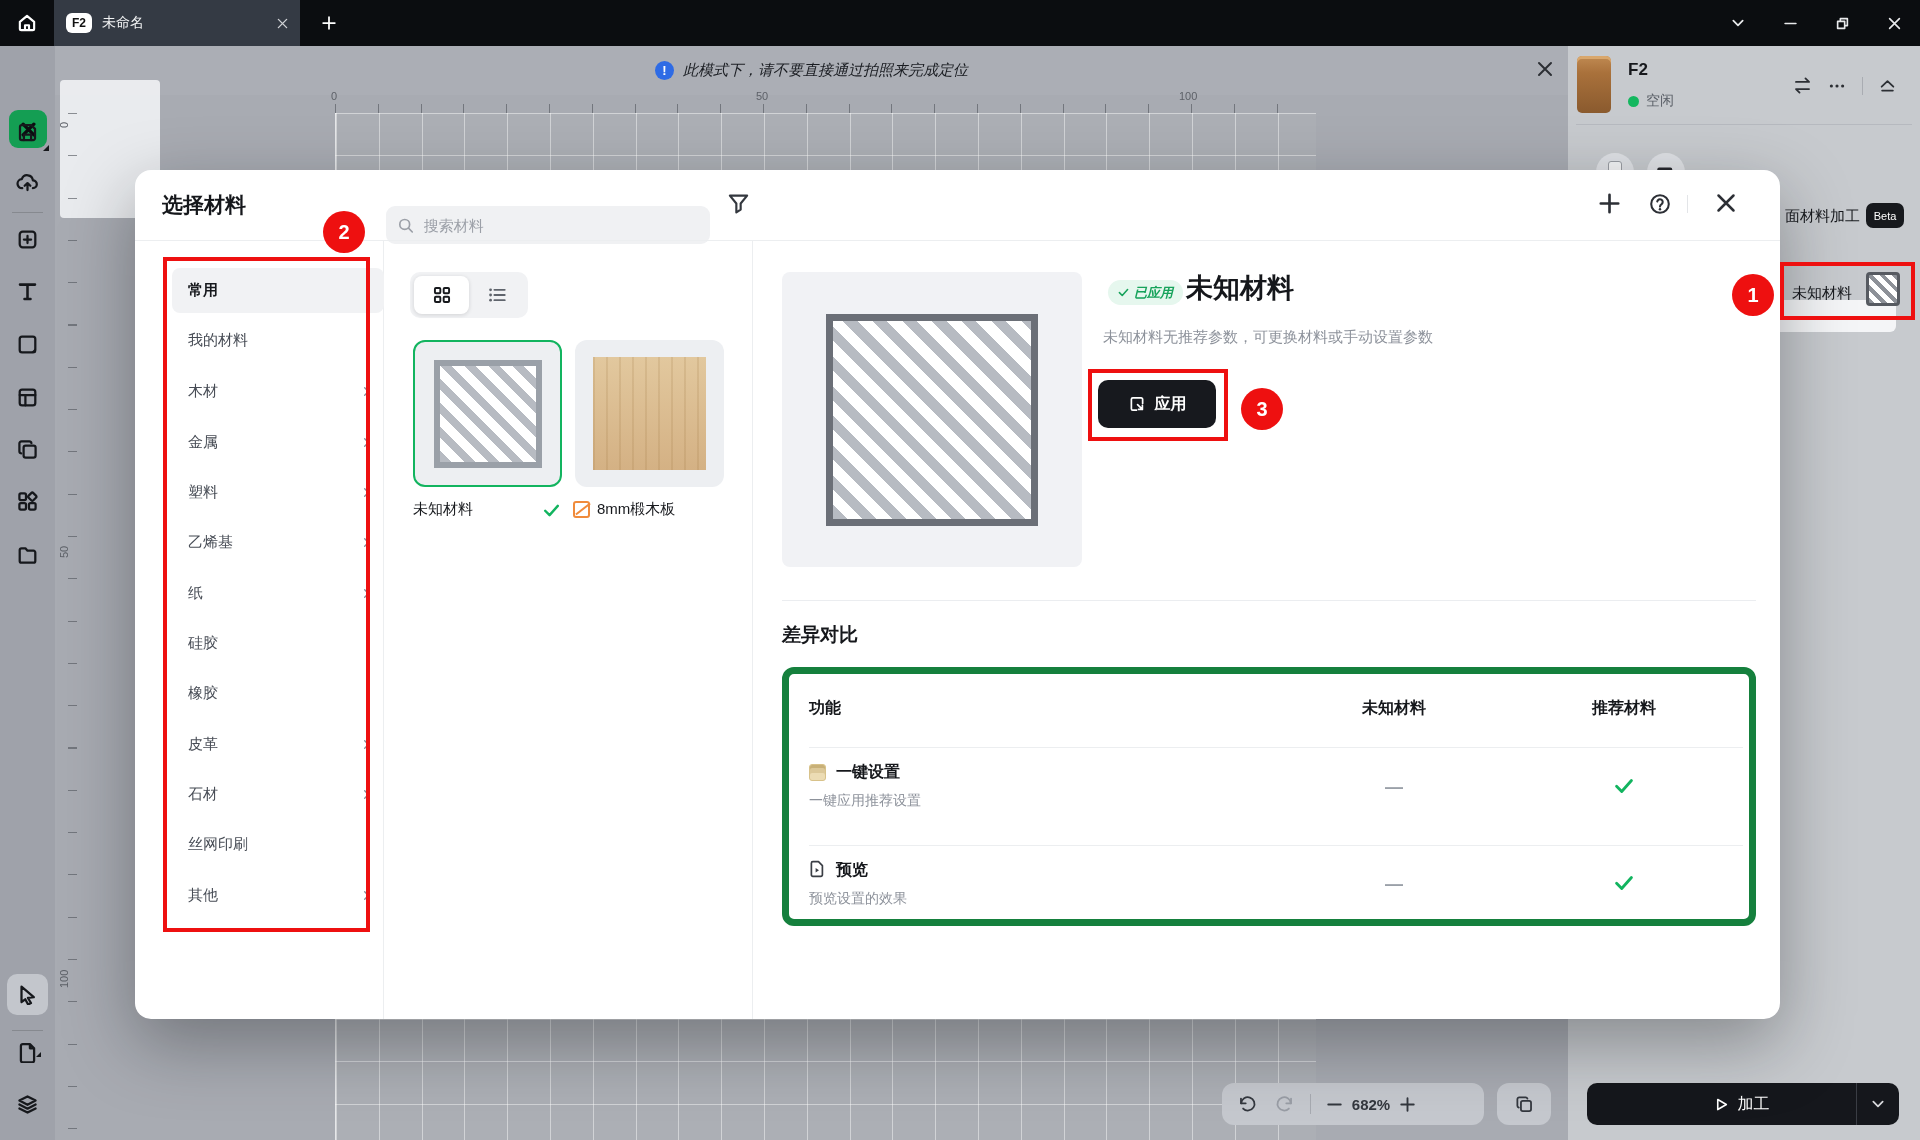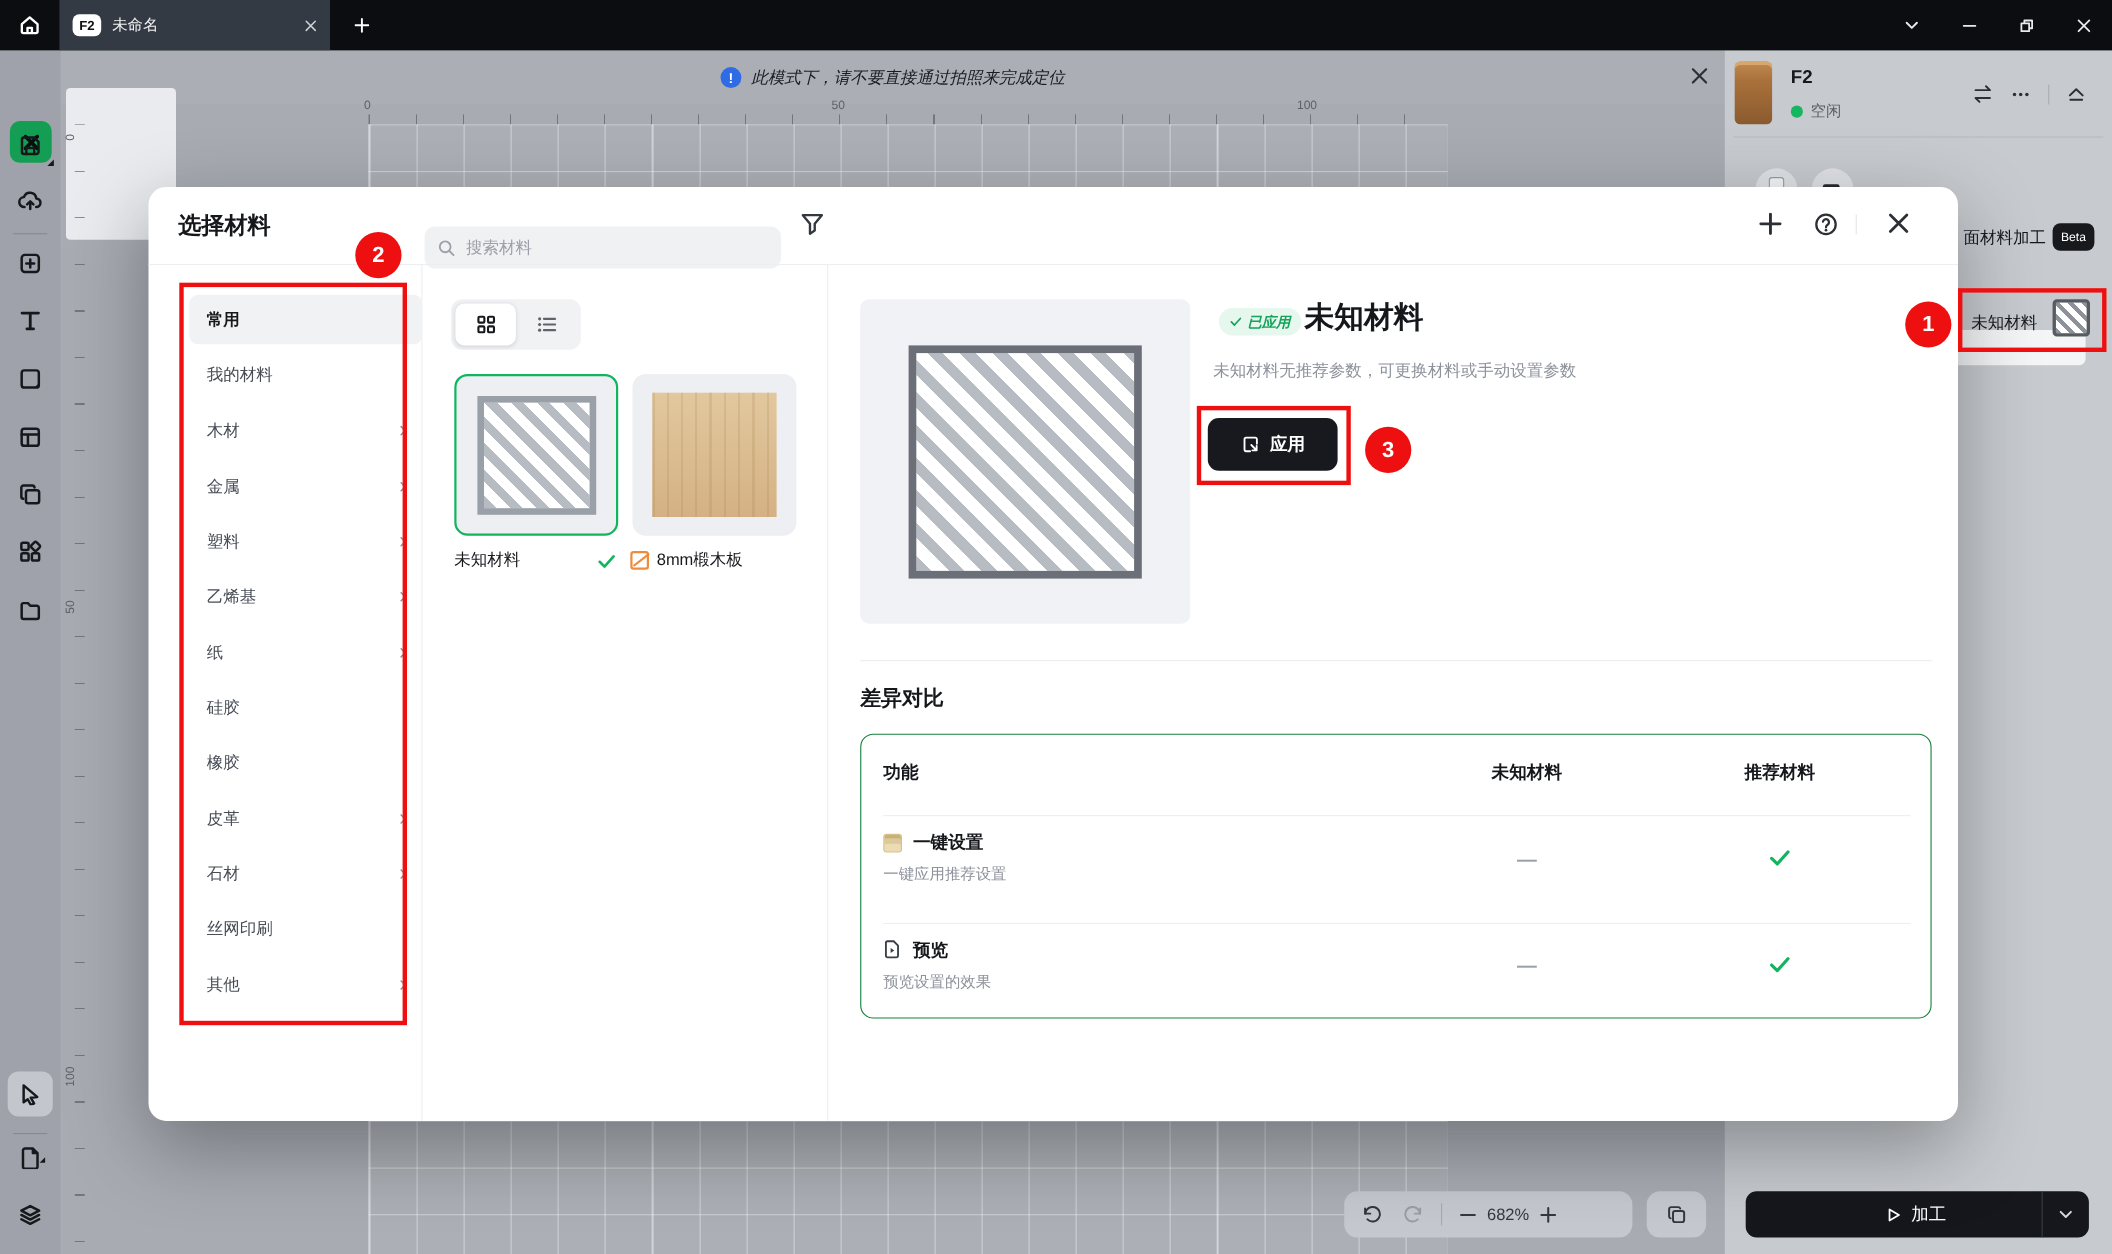--- a/index.html
+++ b/index.html
@@ -41,21 +41,21 @@
     background:repeating-linear-gradient(to right,rgba(86,90,97,.65) 0 1px,transparent 1px 42.8px);}
   .vtick-strip{left:68px;top:113px;width:9px;height:1027px;
     background:repeating-linear-gradient(to bottom,rgba(86,90,97,.65) 0 1px,transparent 1px 42.3px);}
   .grid{background:
     repeating-linear-gradient(to right,rgba(255,255,255,.45) 0 1px,transparent 1px 42.8px),
     repeating-linear-gradient(to bottom,rgba(255,255,255,.45) 0 1px,transparent 1px 42.3px),
     rgba(255,255,255,.05);}
   .canvas-rect{left:60px;top:80px;width:100px;height:138px;background:rgba(245,246,248,.85);border-radius:4px;}
 
   
-  .pillbar{left:1222px;top:1083px;width:262px;height:42px;background:#c5c8ce;border-radius:12px;display:flex;align-items:center;color:#33373e;}
+  .pillbar{left:1222px;top:1083px;width:262px;height:42px;background:#c5c8ce;border-radius:12px;display:flex;align-items:center;color:#33373e;font-weight:bold;}
   .pill-div{width:1px;height:20px;background:#a7aab1;}
   .zoom-val{font-size:15px;color:#33373e;width:58px;text-align:center;}
   .sq-btn{left:1497px;top:1083px;width:54px;height:42px;background:#c5c8ce;border-radius:12px;display:flex;align-items:center;justify-content:center;color:#33373e;}
   .process{left:1587px;top:1083px;width:312px;height:42px;background:#15171c;border-radius:10px;display:flex;align-items:center;color:#fff;}
   .process-main{flex:1;display:flex;align-items:center;justify-content:center;gap:9px;font-size:16px;padding-left:40px;}
   .process-div{width:1px;height:42px;background:#3a3d44;}
   .process-chev{width:42px;display:flex;align-items:center;justify-content:center;color:#d8d9dc;}
 
   
   .rpanel{left:1568px;top:46px;width:352px;height:1094px;background:#c7cace;}
@@ -106,21 +106,21 @@
 
   .preview-box{left:647px;top:102px;width:300px;height:295px;background:#f1f2f5;border-radius:8px;display:flex;align-items:center;justify-content:center;}
   .hatch-lg{width:212px;height:212px;border:7px solid #6b6f77;
     background:repeating-linear-gradient(45deg,#b7bbc2 0 10px,#fff 10px 21px);}
   .applied-badge{left:973px;top:110px;height:25px;background:#e6f7ee;border-radius:13px;display:flex;align-items:center;gap:5px;padding:0 10px;color:#17a35b;font-size:13px;font-weight:600;font-style:italic;}
   .d-title{left:1051px;top:100px;font-size:27px;font-weight:700;color:#15171b;}
   .d-desc{left:968px;top:158px;font-size:15px;color:#8d929b;}
   .apply-btn{left:963px;top:210px;width:118px;height:48px;background:#17191e;border-radius:10px;display:flex;align-items:center;justify-content:center;gap:9px;color:#fff;font-size:16px;font-weight:600;}
   .d-div{left:647px;top:430px;width:974px;height:1px;background:#ebedf0;}
   .cmp-title{left:647px;top:452px;font-size:19px;font-weight:700;color:#15171b;}
-  .cmp-card{left:647px;top:497px;width:974px;height:259px;border:1px solid #15803d;border-radius:12px;}
+  .cmp-card{left:647px;top:497px;width:974px;height:259px;border:7px solid #15803d;border-radius:12px;}
   .cmp-h{position:absolute;top:24px;font-size:16px;font-weight:700;color:#15171b;}
   .cmp-hdiv{position:absolute;left:20px;top:73px;width:934px;height:1px;background:#eceef0;}
   .cmp-name{position:absolute;font-size:16px;font-weight:600;color:#15171b;}
   .cmp-desc{position:absolute;font-size:14px;color:#8d929b;}
   .cmp-dash{position:absolute;font-size:18px;font-weight:700;color:#9aa0a8;}
   .cmp-check{position:absolute;color:#12b45f;}
   .row-icon-wood{position:absolute;left:20px;width:17px;height:17px;border-radius:3px;background:#ecdcb4;border:1px solid #d8c28a;
     box-shadow:inset 0 3px 0 rgba(171,140,70,.4), inset 0 8px 0 rgba(171,140,70,.25);}
   .orange-ic{width:17px;height:17px;border:2px solid #f08b3b;border-radius:3px;position:relative;}
   .orange-ic:before{content:"";position:absolute;left:-1px;top:5px;width:18px;height:2px;background:#f08b3b;transform:rotate(-38deg);}

